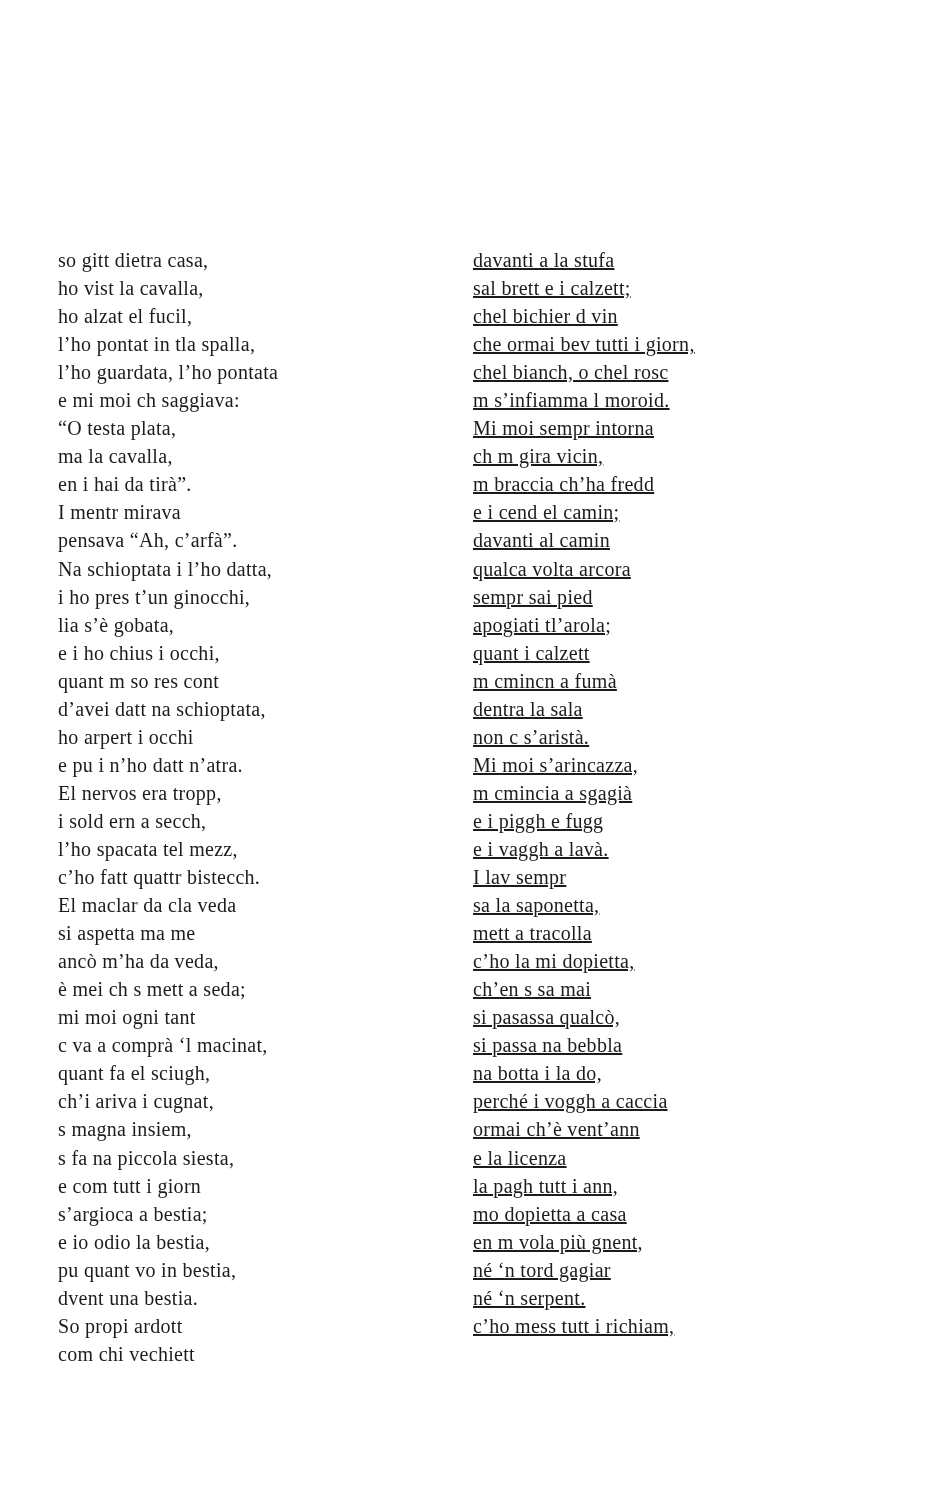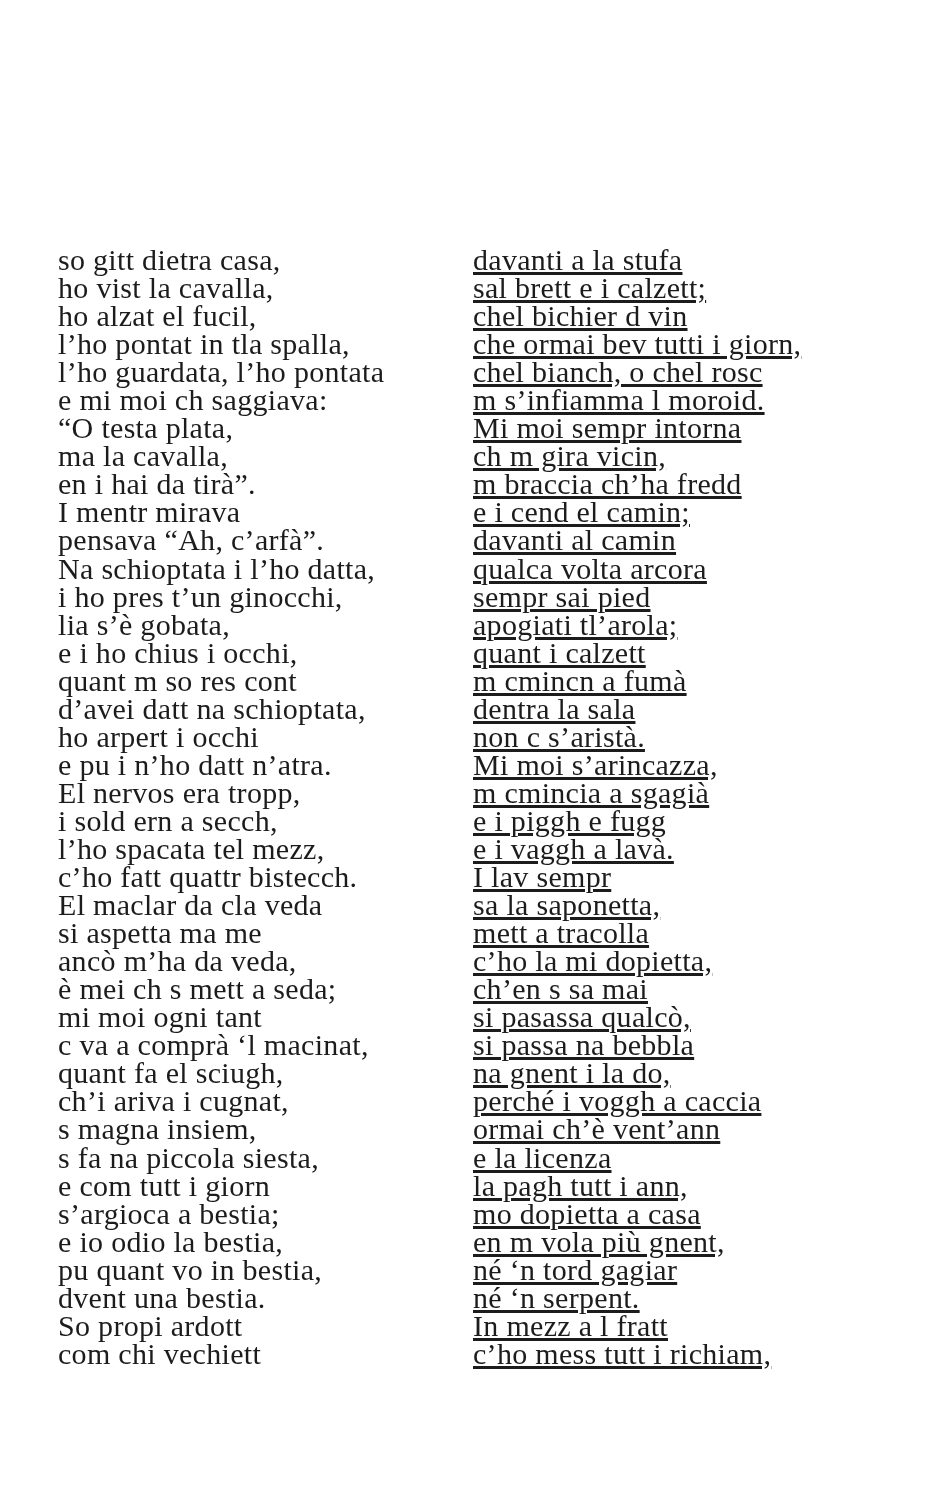--- a/index.html
+++ b/index.html
@@ -11,21 +11,21 @@
     position: relative;
     width: 942px;
     height: 1500px;
     background: #ffffff;
     overflow: hidden;
     font-family: "Liberation Serif", serif;
   }
   .poem-column {
     position: absolute;
     top: 246px;
-    font-size: 30px;
+    font-size: 20px;
     line-height: 28.05px;
     color: #1c1c1c;
     letter-spacing: 0.3px;
     white-space: nowrap;
   }
   .poem-column-left  { left: 58px; }
   .poem-column-right { left: 473px; text-decoration: underline; }
   .poem-line {
     height: 28.05px;
   }
@@ -99,25 +99,24 @@
       <div class="poem-line">m cmincia a sgagià</div>
       <div class="poem-line">e i piggh e fugg</div>
       <div class="poem-line">e i vaggh a lavà.</div>
       <div class="poem-line">I lav sempr</div>
       <div class="poem-line">sa la saponetta,</div>
       <div class="poem-line">mett a tracolla</div>
       <div class="poem-line">c’ho la mi dopietta,</div>
       <div class="poem-line">ch’en s sa mai</div>
       <div class="poem-line">si pasassa qualcò,</div>
       <div class="poem-line">si passa na bebbla</div>
-      <div class="poem-line">na gnent i la do,</div>
+      <div class="poem-line">na botta i la do,</div>
       <div class="poem-line">perché i voggh a caccia</div>
       <div class="poem-line">ormai ch’è vent’ann</div>
       <div class="poem-line">e la licenza</div>
       <div class="poem-line">la pagh tutt i ann,</div>
       <div class="poem-line">mo dopietta a casa</div>
       <div class="poem-line">en m vola più gnent,</div>
       <div class="poem-line">né ‘n tord gagiar</div>
       <div class="poem-line">né ‘n serpent.</div>
-      <div class="poem-line">In mezz a l fratt</div>
       <div class="poem-line">c’ho mess tutt i richiam,</div>
     </div>
 </div>
 
 </body></html>

